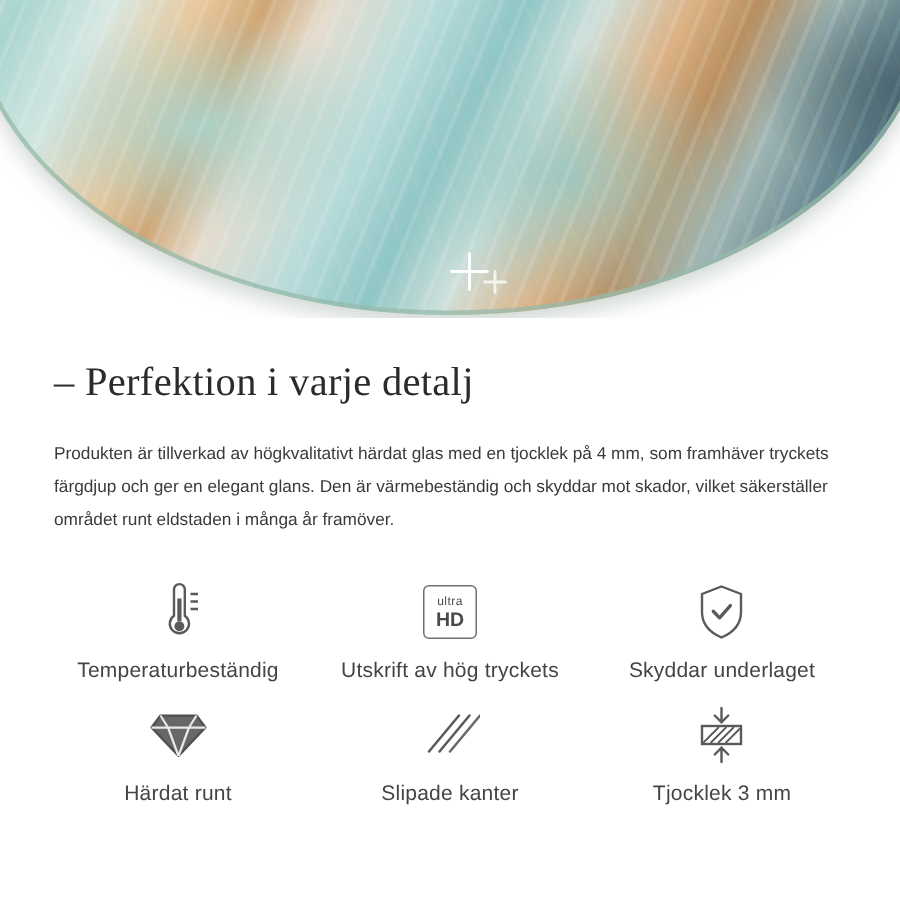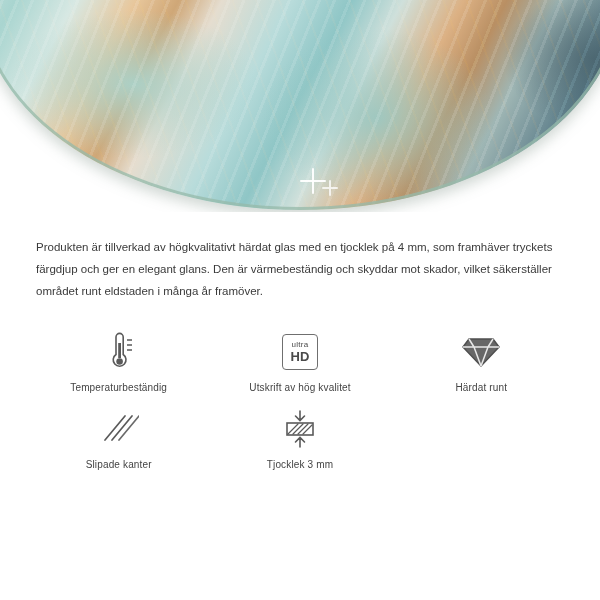--- a/index.html
+++ b/index.html
@@ -138,21 +138,21 @@
     justify-content: flex-start;
   }
   .feature-icon {
     height: 44px;
     display: flex;
     align-items: center;
     justify-content: flex-end;
   }
   .feature-label {
     margin-top: 8px;
-    font-size: 10px;
+    font-size: 14px;
     color: #444444;
     text-align: center;
     letter-spacing: .15px;
   }
   .ultrahd-box {
     width: 34px;
     height: 34px;
     border: 1.6px solid #6f6f6f;
     border-radius: 4px;
     display: flex;
@@ -173,20 +173,21 @@
   <div class="hero">
     <div class="hero-disc"></div>
     <div class="disc-edge"></div>
     <div class="sparkle sp1"></div>
     <div class="sparkle sp2"></div>
   </div>
 
   <div class="content">
 
     <h1 class="headline">
+      <span class="l2">– Perfektion i varje detalj</span>
     </h1>
 
     <p class="body-text">Produkten är tillverkad av högkvalitativt härdat glas med en tjocklek på 4 mm, som framhäver tryckets färgdjup och ger en elegant glans. Den är värmebeständig och skyddar mot skador, vilket säkerställer området runt eldstaden i många år framöver.</p>
 
     <div class="features">
 
       <div class="feature">
         <div class="feature-icon">
           <svg width="40" height="42" viewBox="0 0 40 42" fill="none" stroke="#5a5a5a" stroke-width="1.6">
             <path d="M17 6 a3.6 3.6 0 0 1 7.2 0 v17.5 a6.4 6.4 0 1 1 -7.2 0 Z"></path>
@@ -198,23 +199,32 @@
         <div class="feature-label">Temperaturbeständig</div>
       </div>
 
       <div class="feature">
         <div class="feature-icon">
           <div class="ultrahd-box">
             <span class="u1">ultra</span>
             <span class="u2">HD</span>
           </div>
         </div>
-        <div class="feature-label">Utskrift av hög kvalitet</div>
-      </div>
-
+        <div class="feature-label">Utskrift av hög tryckets</div>
+      </div>
+
+      <div class="feature">
+        <div class="feature-icon">
+          <svg width="38" height="42" viewBox="0 0 38 42" fill="none" stroke="#5a5a5a" stroke-width="1.6">
+            <path d="M19 4 L32 9 v12 c0 9 -6 14 -13 17 c-7 -3 -13 -8 -13 -17 V9 Z"></path>
+            <path d="M13.5 20.5 l4.2 4.4 l7.2 -8.2" stroke-width="2.2" stroke-linecap="round" stroke-linejoin="round"></path>
+          </svg>
+        </div>
+        <div class="feature-label">Skyddar underlaget</div>
+      </div>
 
       <div class="feature">
         <div class="feature-icon">
           <svg width="42" height="38" viewBox="0 0 42 38" fill="none" stroke="#4f4f4f" stroke-width="1.5" stroke-linejoin="round">
             <path d="M9 6 H33 L39 14 L21 33 L3 14 Z" fill="#5a5a5a" fill-opacity="0.92" stroke="#4f4f4f"></path>
             <path d="M3 14 H39 M9 6 L14 14 L21 33 M33 6 L28 14 L21 33 M14 14 H28" stroke="#ffffff" stroke-opacity="0.85"></path>
           </svg>
         </div>
         <div class="feature-label">Härdat runt</div>
       </div>

